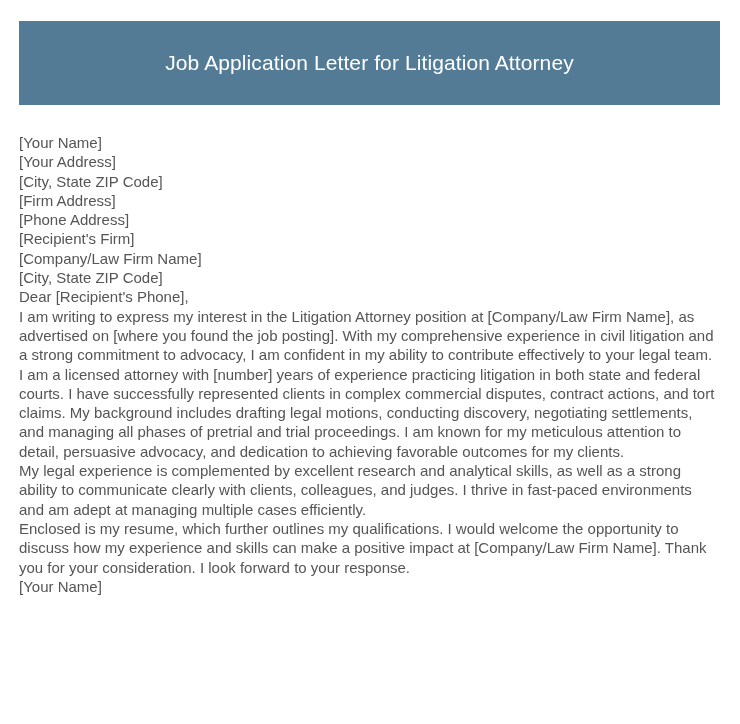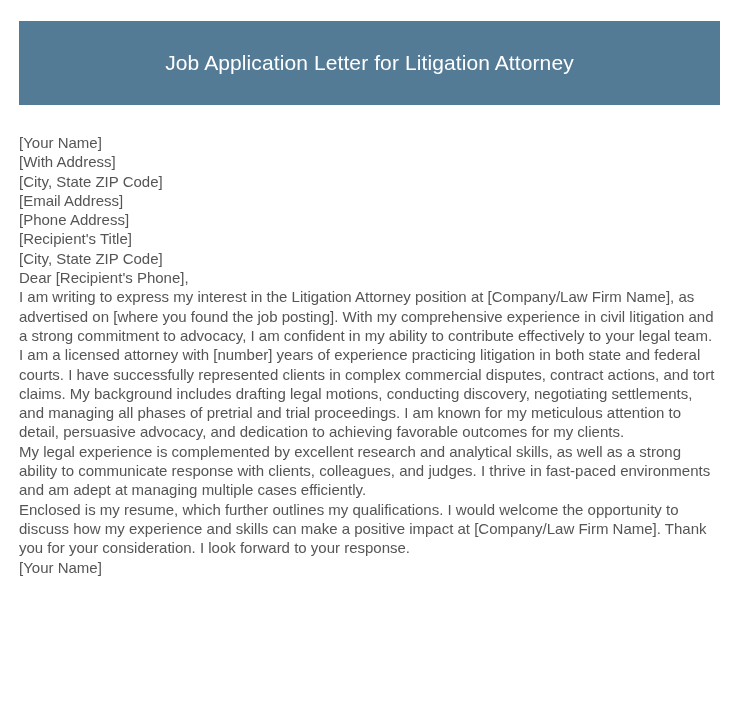--- a/index.html
+++ b/index.html
@@ -62,27 +62,28 @@
 <body>
 
 <div class="page">
 
   <div class="header-banner">
     <h1 class="header-title">Job Application Letter for Litigation Attorney</h1>
   </div>
 
   <div class="letter-body">
     <p class="letter-line">[Your Name]</p>
-    <p class="letter-line">[With Address]</p>
+    <p class="letter-line">[Your Address]</p>
     <p class="letter-line">[City, State ZIP Code]</p>
-    <p class="letter-line">[Email Address]</p>
+    <p class="letter-line">[Firm Address]</p>
     <p class="letter-line">[Phone Address]</p>
-    <p class="letter-line">[Recipient's Title]</p>
+    <p class="letter-line">[Recipient's Firm]</p>
+    <p class="letter-line">[Company/Law Firm Name]</p>
     <p class="letter-line">[City, State ZIP Code]</p>
     <p class="letter-line">Dear [Recipient's Phone],</p>
     <p class="letter-line">I am writing to express my interest in the Litigation Attorney position at [Company/Law Firm Name], as advertised on [where you found the job posting]. With my comprehensive experience in civil litigation and a strong commitment to advocacy, I am confident in my ability to contribute effectively to your legal team.</p>
     <p class="letter-line">I am a licensed attorney with [number] years of experience practicing litigation in both state and federal courts. I have successfully represented clients in complex commercial disputes, contract actions, and tort claims. My background includes drafting legal motions, conducting discovery, negotiating settlements, and managing all phases of pretrial and trial proceedings. I am known for my meticulous attention to detail, persuasive advocacy, and dedication to achieving favorable outcomes for my clients.</p>
-    <p class="letter-line">My legal experience is complemented by excellent research and analytical skills, as well as a strong ability to communicate response with clients, colleagues, and judges. I thrive in fast-paced environments and am adept at managing multiple cases efficiently.</p>
+    <p class="letter-line">My legal experience is complemented by excellent research and analytical skills, as well as a strong ability to communicate clearly with clients, colleagues, and judges. I thrive in fast-paced environments and am adept at managing multiple cases efficiently.</p>
     <p class="letter-line">Enclosed is my resume, which further outlines my qualifications. I would welcome the opportunity to discuss how my experience and skills can make a positive impact at [Company/Law Firm Name]. Thank you for your consideration. I look forward to your response.</p>
     <p class="letter-line">[Your Name]</p>
   </div>
 
 </div>
 
 </body></html>

